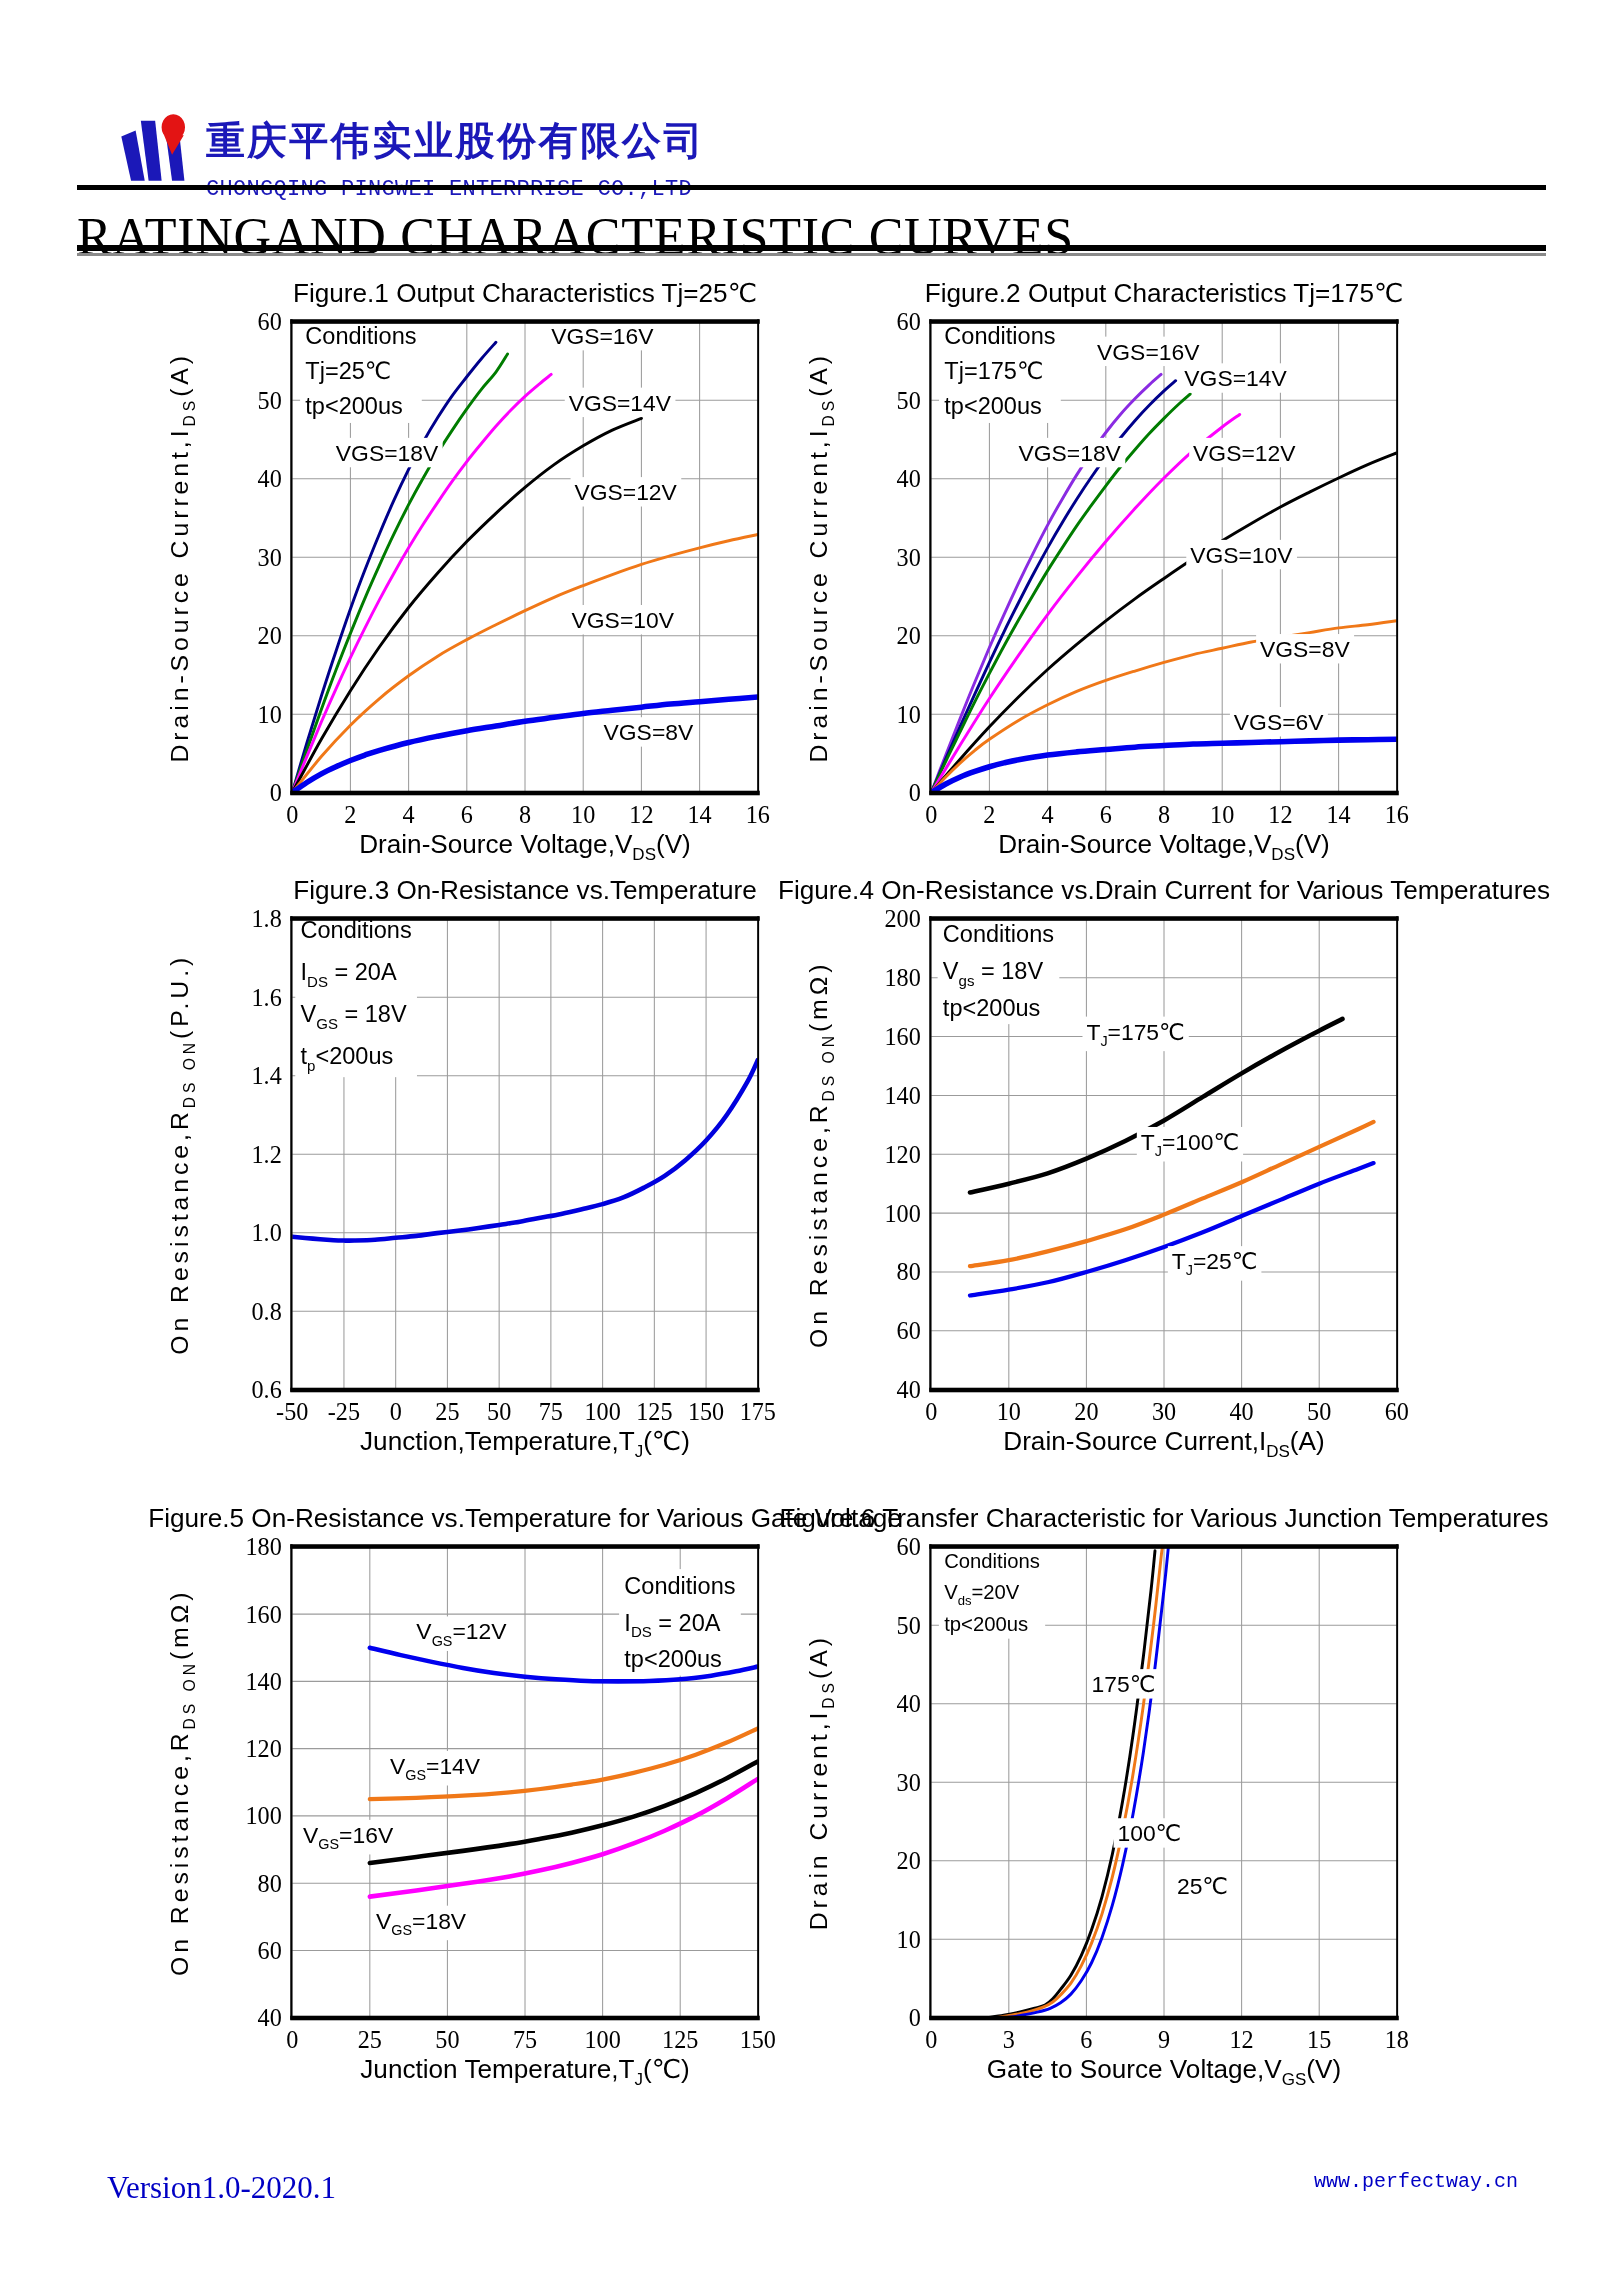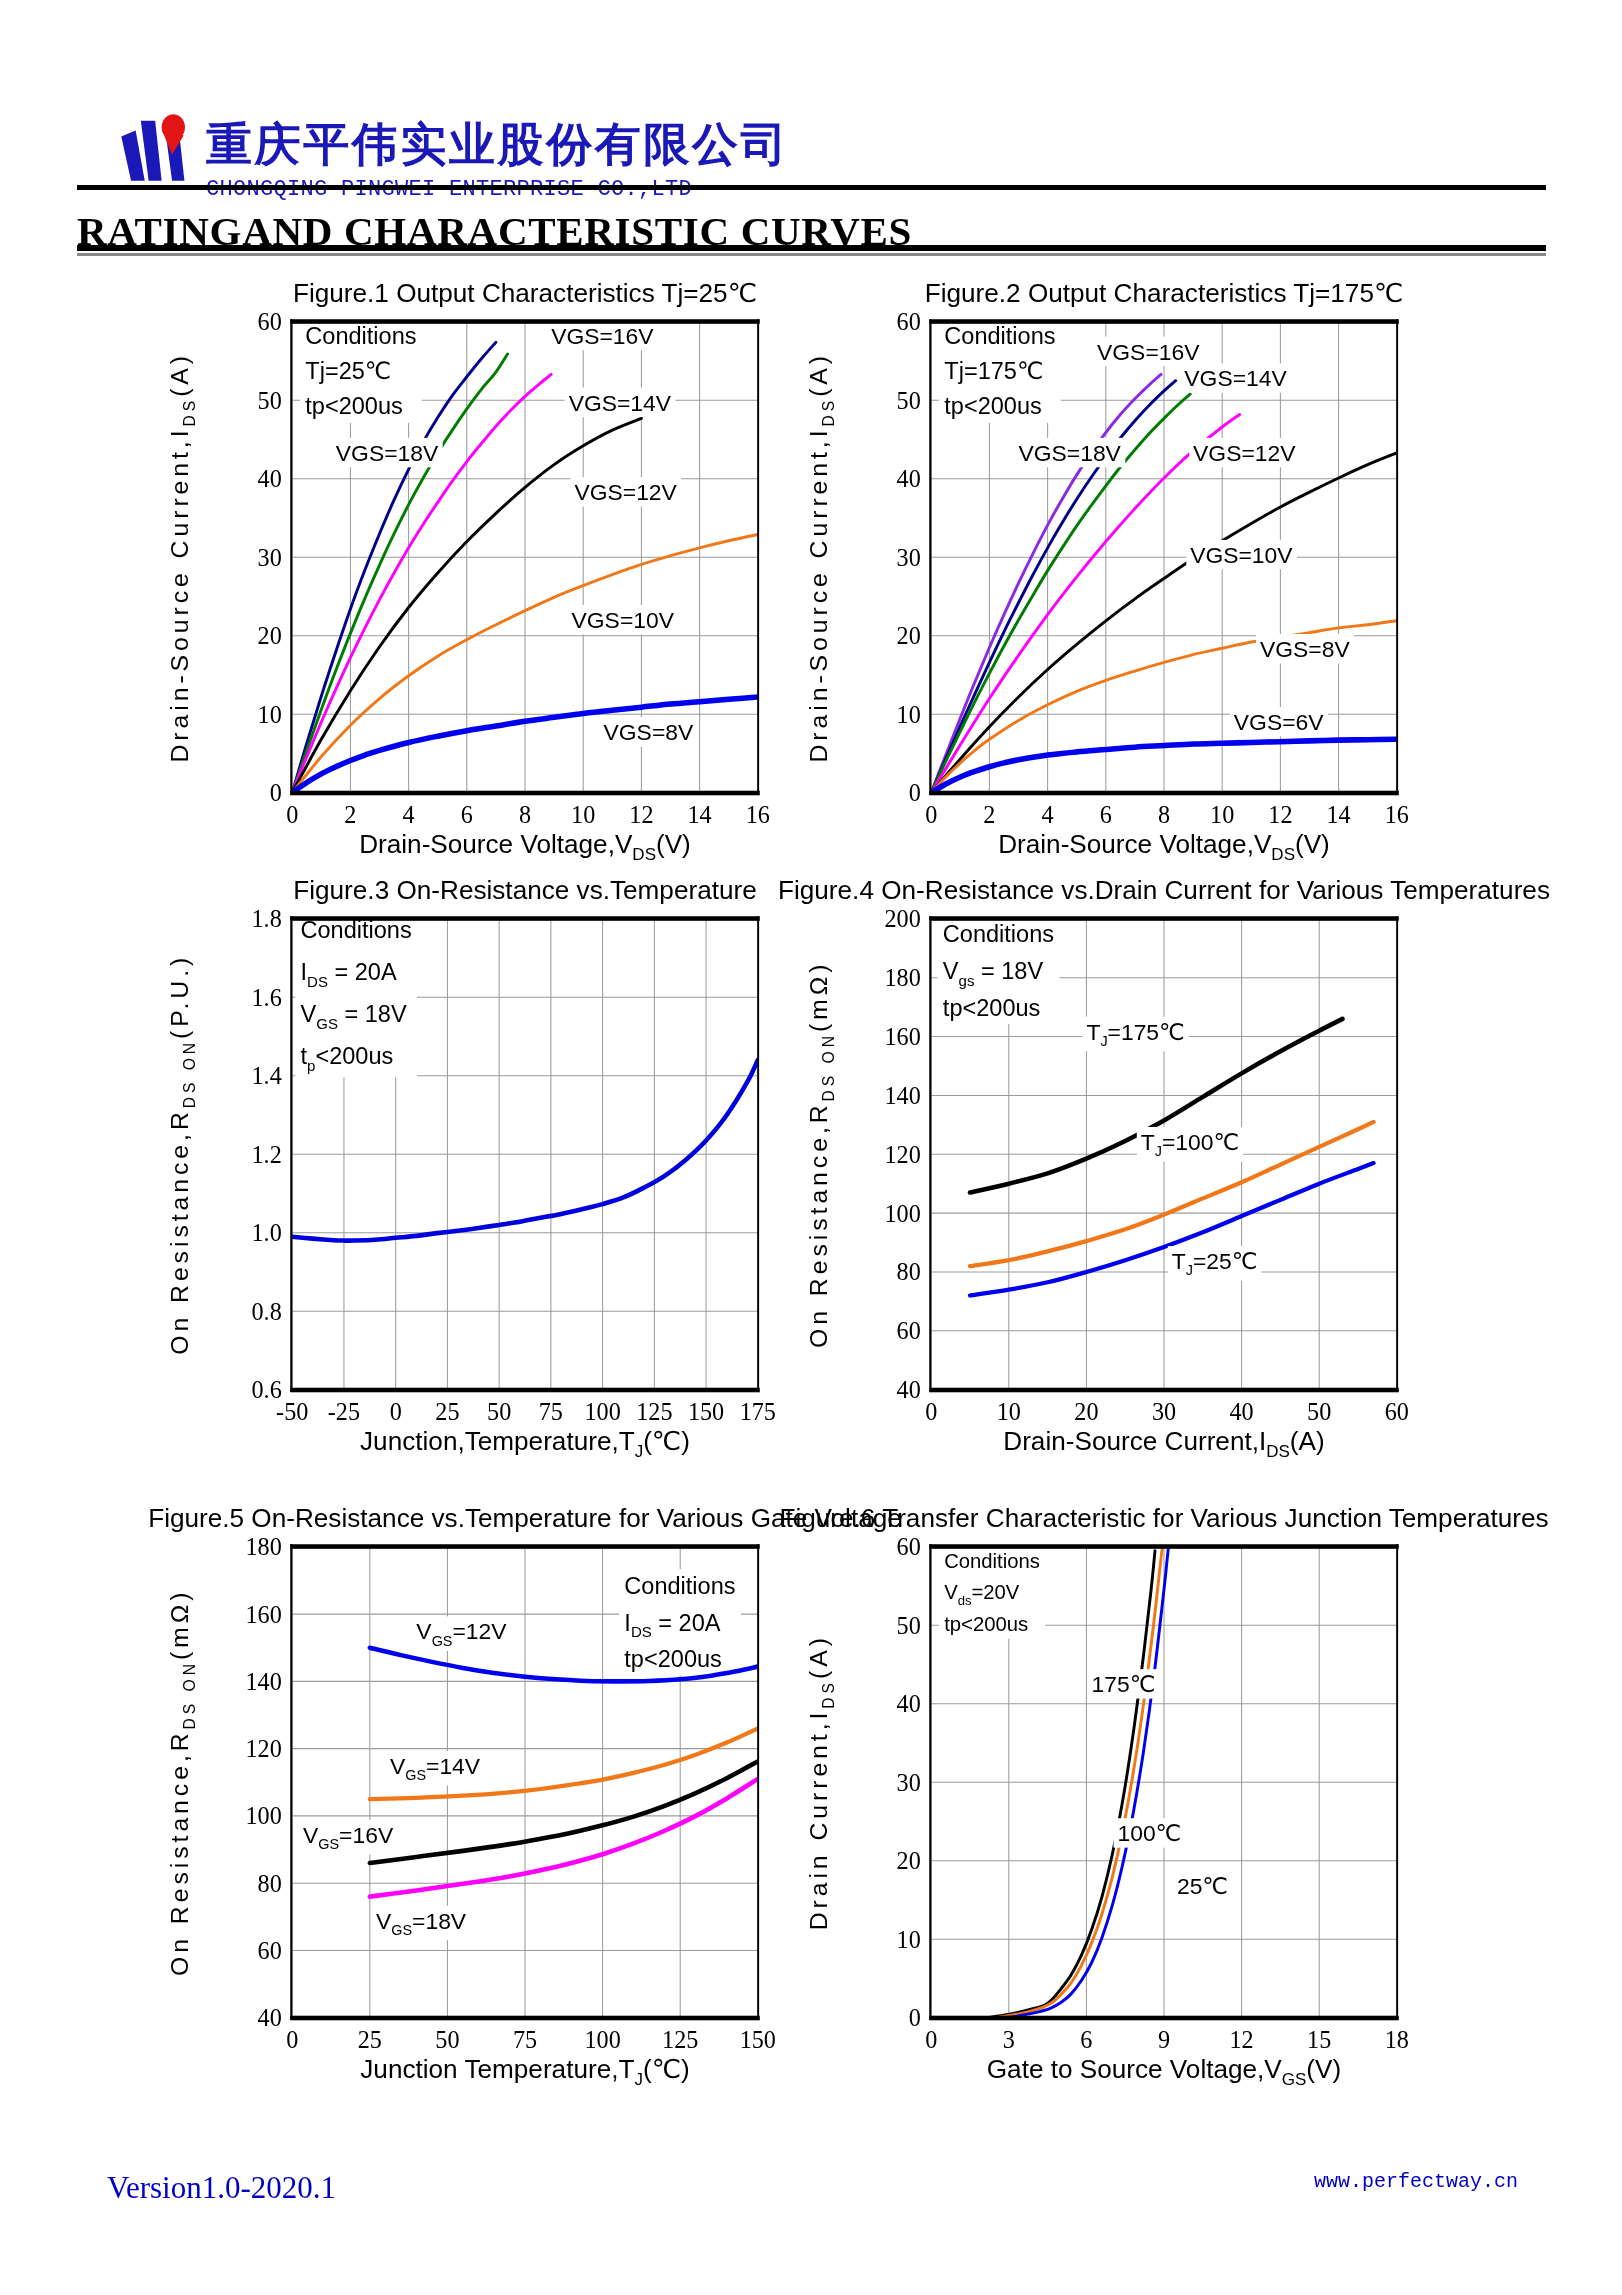--- a/index.html
+++ b/index.html
@@ -4,25 +4,25 @@
 <style>
   html,body{margin:0;padding:0;background:#ffffff;}
   body{width:1623px;height:2295px;position:relative;font-family:"Liberation Sans","DejaVu Sans",sans-serif;}
   .page{position:absolute;left:0;top:0;width:1623px;height:2295px;background:#fff;overflow:hidden;}
 
   .logo{position:absolute;left:120px;top:113px;width:82px;height:69px;}
   .logo svg{width:100%;height:100%;}
   .logo-b{fill:var(--brand-blue);}
   .logo-r{fill:var(--brand-red);}
 
-  .company-cn{position:absolute;left:206px;top:114px;font-size:46px;font-weight:bold;letter-spacing:2.6px;color:var(--brand-blue);font-family:Liberation Mono, monospace;}
+  .company-cn{position:absolute;left:206px;top:114px;font-size:39px;font-weight:bold;letter-spacing:2.6px;color:var(--brand-blue);font-family:Liberation Mono, monospace;}
   .company-en{position:absolute;left:206px;top:157px;font-size:22px;letter-spacing:0.3px;color:var(--brand-blue);font-family:Liberation Mono, monospace;margin-top:20px;}
   .header-rule{position:absolute;left:77px;top:185px;width:1469px;height:4.6px;background:#000;}
 
-  .page-title{position:absolute;left:77px;top:207px;margin:0;font-family:"Liberation Serif","DejaVu Serif",serif;font-weight:bold;font-size:41px;letter-spacing:0.7px;color:#000;}
+  .page-title{position:absolute;left:77px;top:207px;margin:0;font-family:"Liberation Serif","DejaVu Serif",serif;font-weight:normal;font-size:52px;letter-spacing:0.7px;color:#000;}
   .title-rule-a{position:absolute;left:77px;top:245px;width:1469px;height:5.9px;background:#000;}
   .title-rule-b{position:absolute;left:77px;top:253px;width:1469px;height:2.6px;background:#8a8a8a;}
 
   .chart{position:absolute;width:733px;height:667px;}
   #c0{left:65px;top:263px;}
   #c1{left:704px;top:263px;}
   #c2{left:65px;top:860px;}
   #c3{left:704px;top:860px;}
   #c4{left:65px;top:1488px;}
   #c5{left:704px;top:1488px;}

